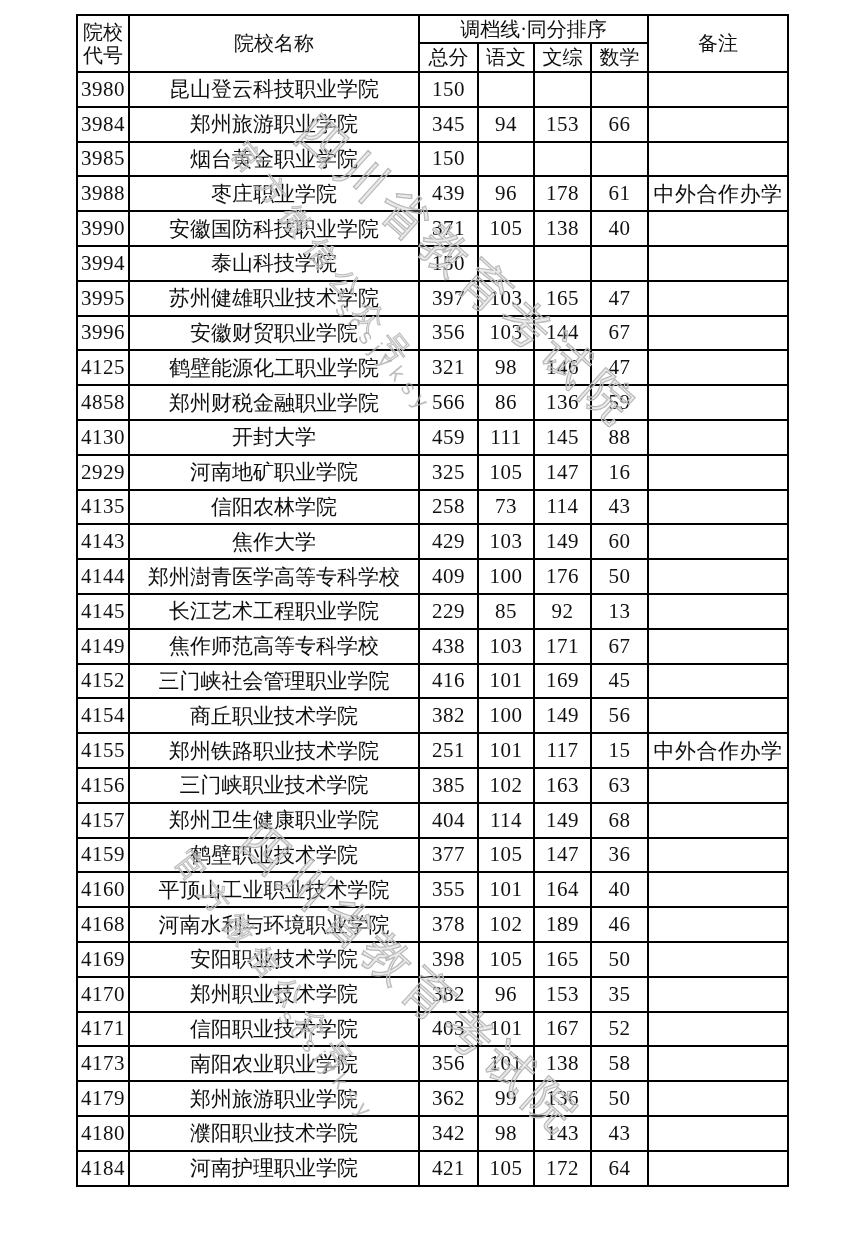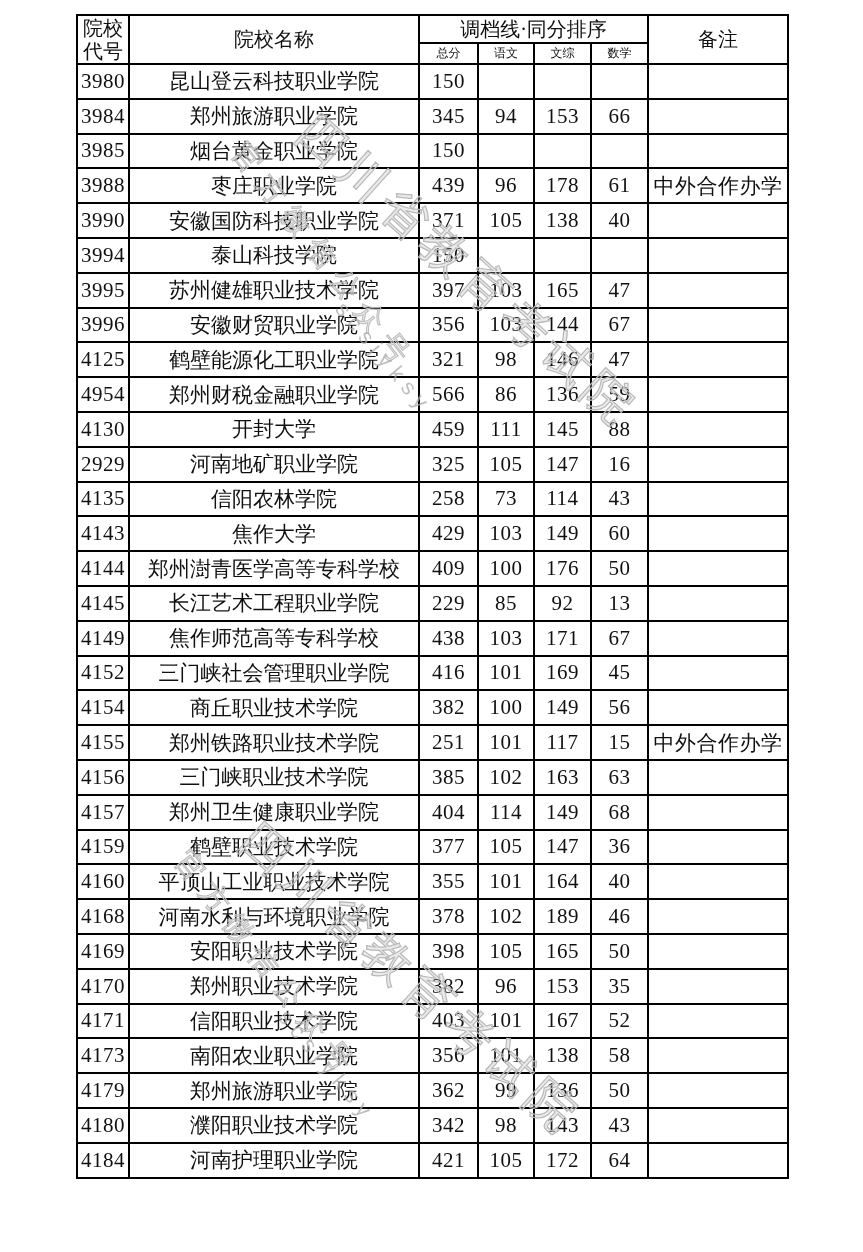--- a/index.html
+++ b/index.html
@@ -14,21 +14,21 @@
   table.scores{
     position:absolute;left:76px;top:14px;width:711px;
     border-collapse:collapse;table-layout:fixed;z-index:1;
   }
   table.scores th, table.scores td{
     border:2px solid #000;text-align:center;vertical-align:middle;
     padding:0;font-weight:normal;color:#101010;
     overflow:hidden;white-space:nowrap;
   }
   thead tr.h1 th{height:26px;font-size:20px;line-height:1.15;}
-  thead tr.h2 th{height:19px;font-size:12px;}
+  thead tr.h2 th{height:19px;font-size:20px;}
   th.code-head{font-size:19px;line-height:1.15;margin-left:33px;}
   tbody td{height:32.8px;font-size:21px;letter-spacing:0.5px;}
   tbody td.c-name{letter-spacing:0;}
 
   
   .wm-layer{position:absolute;inset:0;z-index:5;pointer-events:none;}
   .wm{position:absolute;transform:rotate(42deg);transform-origin:0 0;}
   .wm-line{white-space:nowrap;font-family:"Liberation Serif","DejaVu Serif",serif;}
   .wm-big{
     font-size:48px;letter-spacing:7px;
@@ -160,21 +160,21 @@
         <tr>
           <td>4125</td>
           <td class="c-name">鹤壁能源化工职业学院</td>
           <td>321</td>
           <td>98</td>
           <td>146</td>
           <td>47</td>
           <td></td>
         </tr>
         <tr>
-          <td>4954</td>
+          <td>4858</td>
           <td class="c-name">郑州财税金融职业学院</td>
           <td>566</td>
           <td>86</td>
           <td>136</td>
           <td>59</td>
           <td></td>
         </tr>
         <tr>
           <td>4130</td>
           <td class="c-name">开封大学</td>

